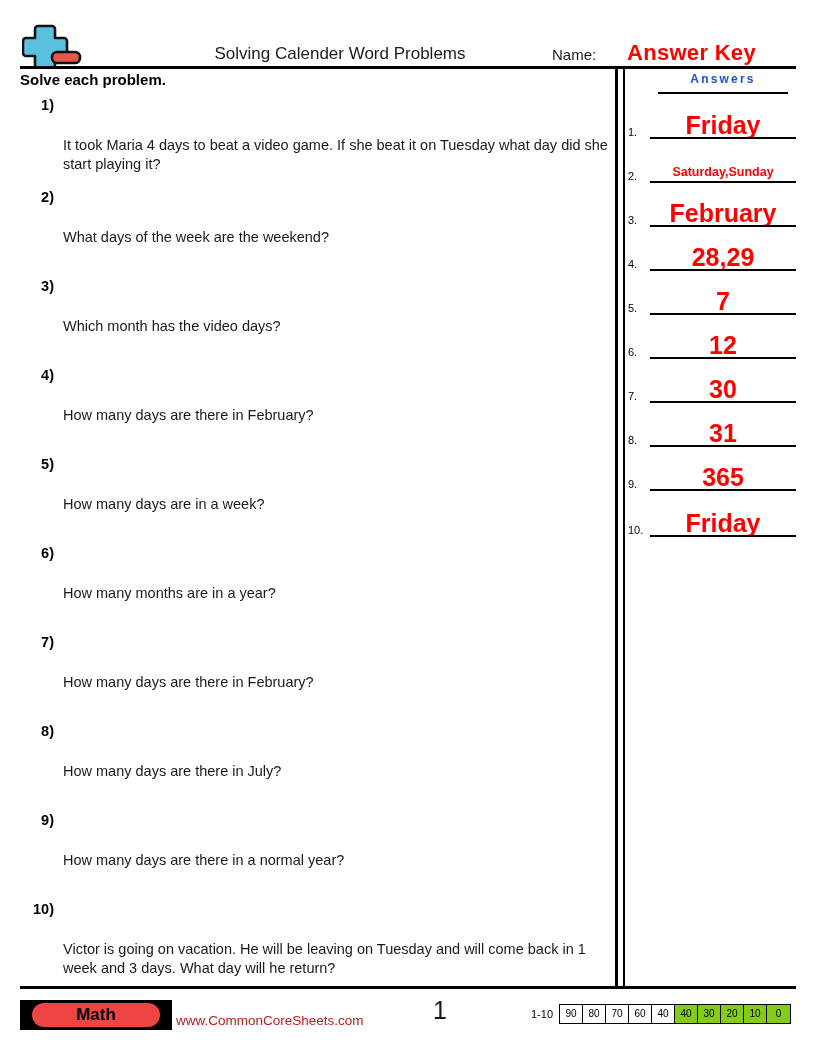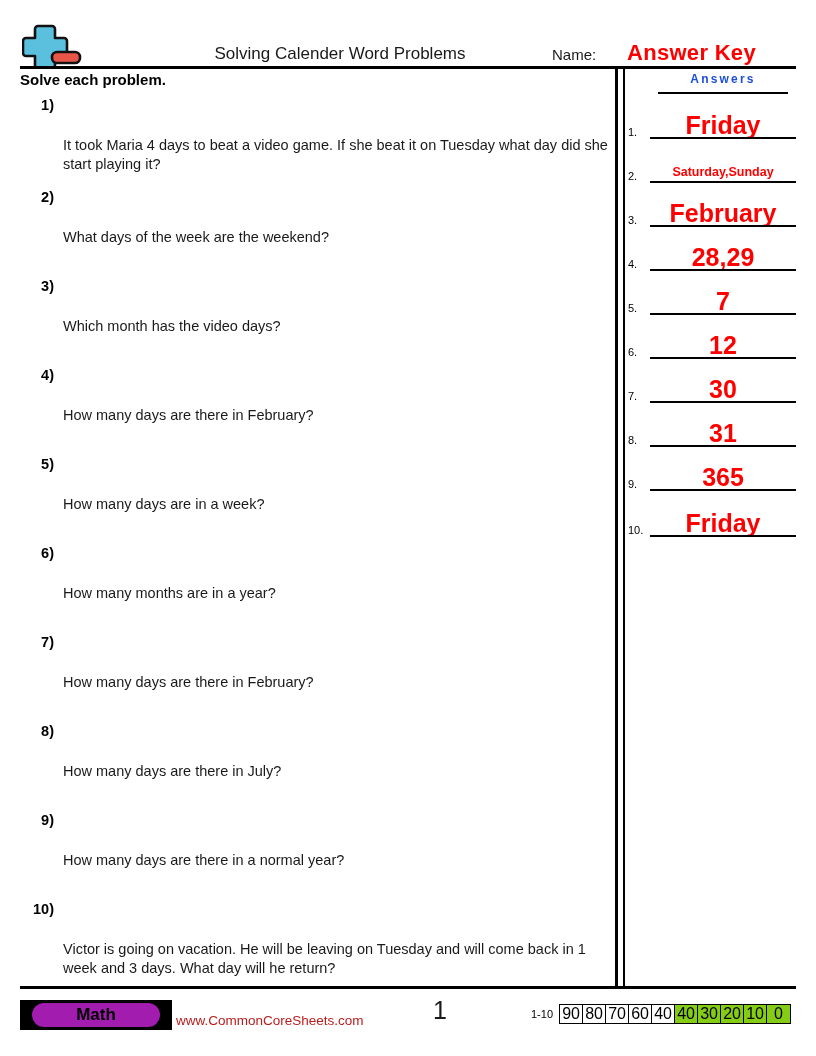--- a/index.html
+++ b/index.html
@@ -180,21 +180,21 @@
     position: absolute;
     left: 20px; top: 1000px;
     width: 152px; height: 30px;
     background: #000000;
     display: flex;
     align-items: center;
     justify-content: center;
   }
   #math-badge-pill {
     width: 128px; height: 24px;
-    background: #a21caf;
+    background: #ef4444;
     border-radius: 12px;
     display: flex;
     align-items: center;
     justify-content: center;
     font-size: 17px;
     font-weight: bold;
     color: #000000;
   }
   #site-url {
     position: absolute;
@@ -229,21 +229,21 @@
   }
   #score-boxes {
     display: flex;
     border: 1.5px solid #000000;
     height: 20px;
     box-sizing: border-box;
   }
   .score-box {
     width: 23px;
     border-right: 1.5px solid #000000;
-    font-size: 16px;
+    font-size: 10px;
     line-height: 17px;
     text-align: center;
     box-sizing: border-box;
     background: #ffffff;
     color: #000000;
   }
   .score-box:last-child { border-right: none; }
   .score-box.highlight { background: #84cc16; }
 </style>
 </head>

